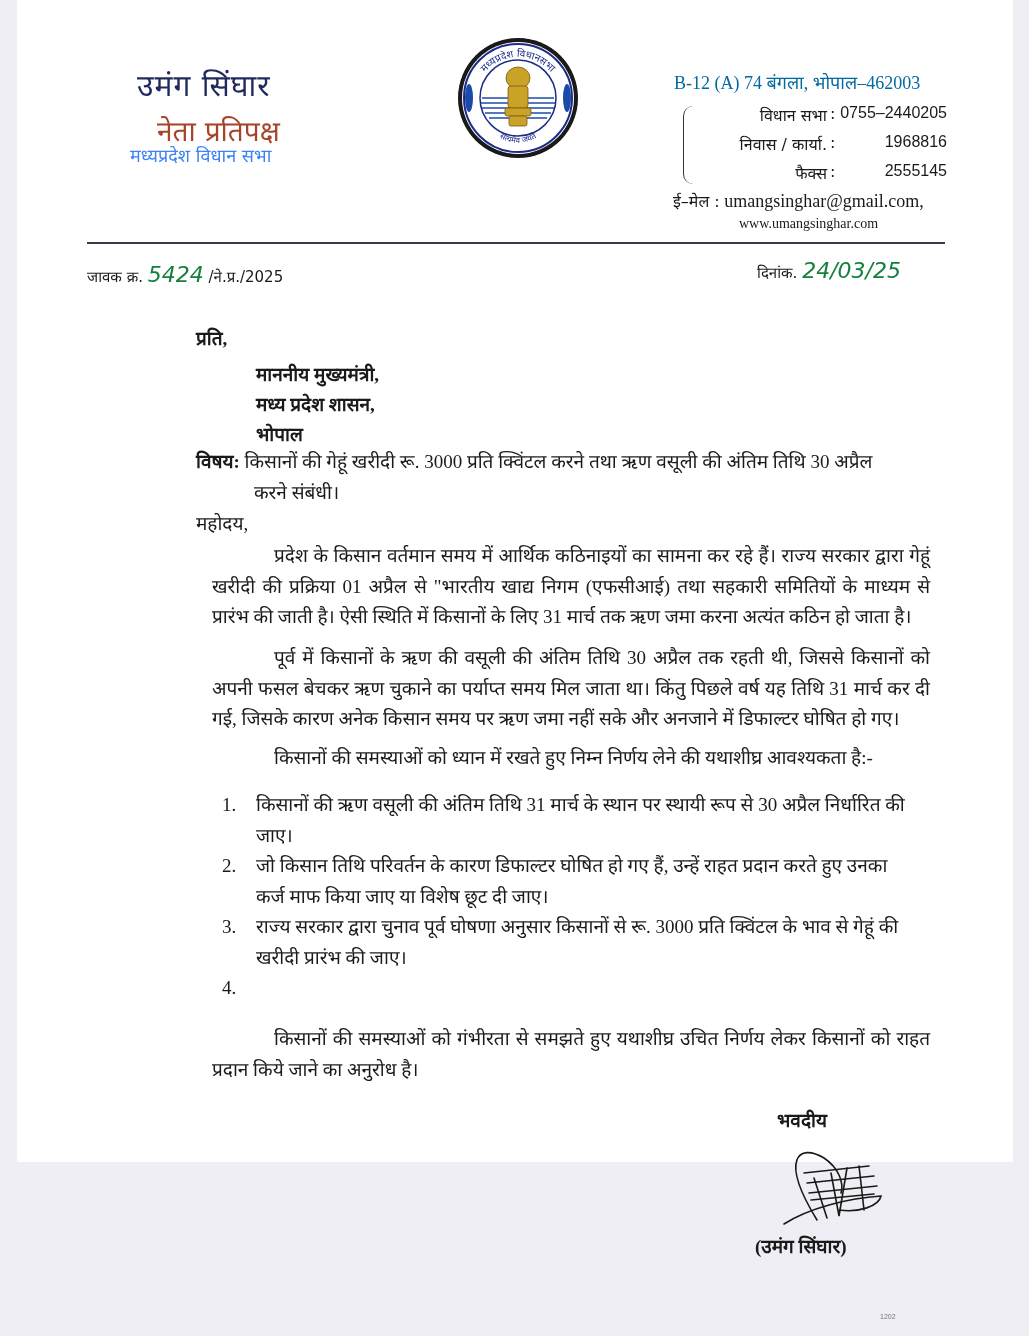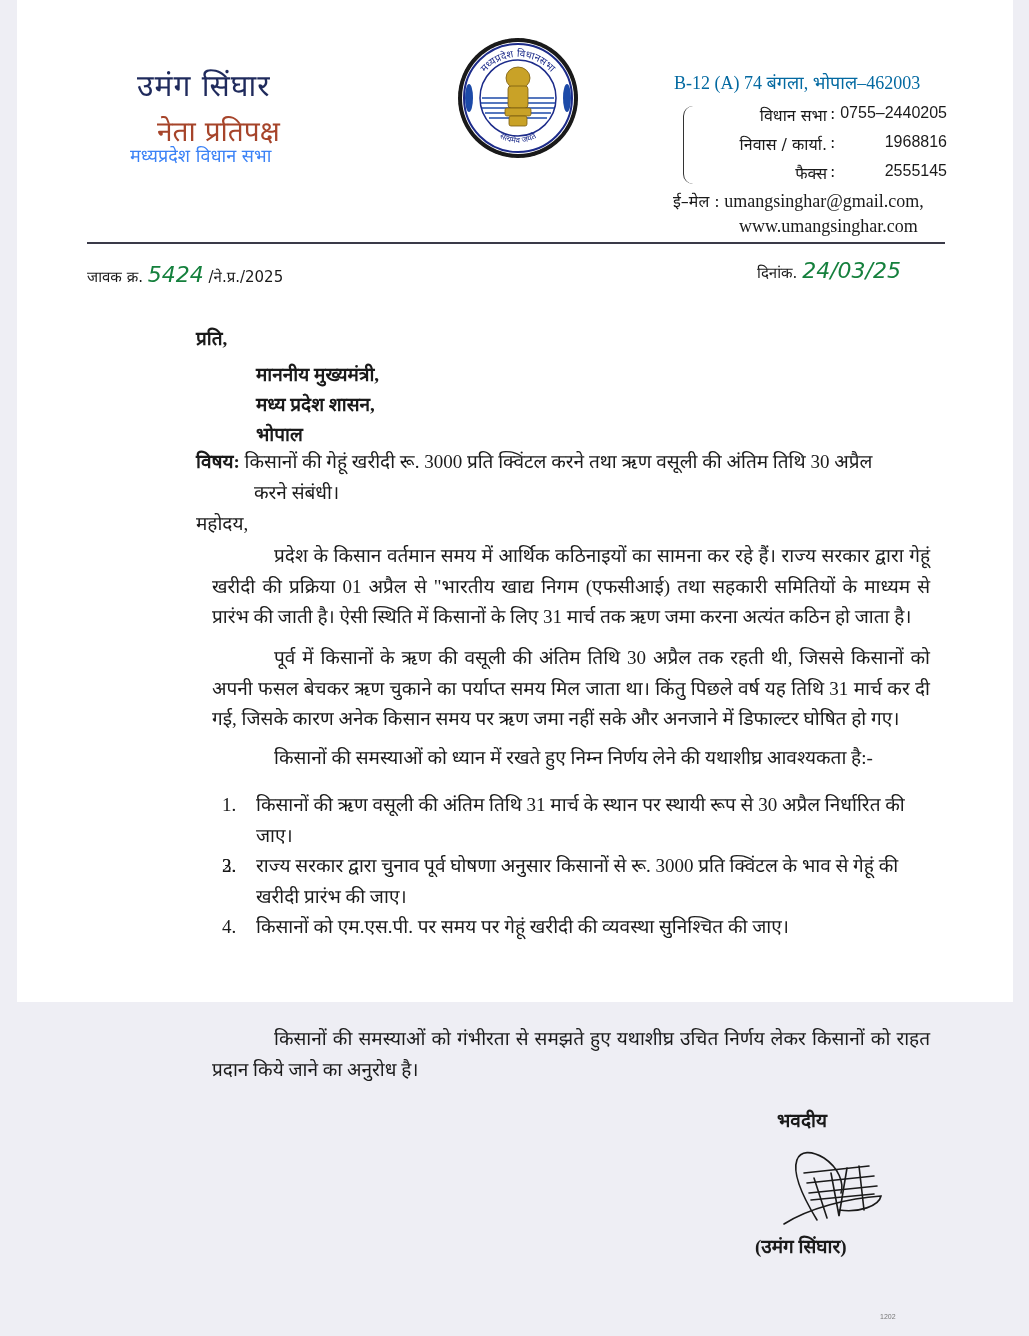--- a/index.html
+++ b/index.html
@@ -6,21 +6,21 @@
     body {
       width: 1029px; height: 1336px;
       background: #eeeef4;
       position: relative;
       overflow: hidden;
       font-family: "Liberation Serif", "DejaVu Serif", serif;
       color: #1a1a1a;
     }
     .page {
       position: absolute; left: 17px; top: 0;
-      width: 996px; height: 1002px;
+      width: 996px; height: 1162px;
       background: #ffffff;
     }
     .abs { position: absolute; white-space: nowrap; }
 
     
     .lh-name {
       left: 120px; top: 64px; font-size: 30px; color: #1f2a5c;
       font-family: "DejaVu Sans", sans-serif; letter-spacing: 1px;
     }
     .lh-title {
@@ -40,21 +40,21 @@
     .lh-contact { top: 104px; left: 668px; width: 262px; font-family: "DejaVu Sans", sans-serif; font-size: 16px; }
     .contact-row { position: relative; height: 29px; padding-left: 8px; }
     .contact-row .lbl { position: absolute; right: 120px; top: 0; }
     .contact-row .colon { position: absolute; left: 145px; top: 0; }
     .contact-row .val { position: absolute; right: 0; top: 0; font-family: "Liberation Sans", sans-serif; }
     .brace {
       left: 666px; top: 106px; width: 10px; height: 78px;
       border-left: 1.5px solid #333; border-radius: 10px 0 0 10px;
     }
     .lh-email { left: 656px; top: 190px; font-size: 18px; }
-    .lh-web { left: 722px; top: 216px; font-size: 18px; }
+    .lh-web { left: 722px; top: 216px; font-size: 14px; }
 
     .rule {
       left: 70px; top: 242px; width: 858px; height: 2px; background: #3a3a48;
     }
 
     
     .ref {
       left: 70px; top: 262px; font-size: 15px;
       font-family: "DejaVu Sans", sans-serif;
     }
@@ -208,28 +208,28 @@
   <div class="para body-text para2">पूर्व में किसानों के ऋण की वसूली की अंतिम तिथि 30 अप्रैल तक रहती थी, जिससे किसानों को अपनी फसल बेचकर ऋण चुकाने का पर्याप्त समय मिल जाता था। किंतु पिछले वर्ष यह तिथि 31 मार्च कर दी गई, जिसके कारण अनेक किसान समय पर ऋण जमा नहीं सके और अनजाने में डिफाल्टर घोषित हो गए।</div>
   <div class="para body-text para3">किसानों की समस्याओं को ध्यान में रखते हुए निम्न निर्णय लेने की यथाशीघ्र आवश्यकता है:-</div>
 
   <div class="list body-text">
     <div class="list-item">
       <span class="num">1.</span>
       <span>किसानों की ऋण वसूली की अंतिम तिथि 31 मार्च के स्थान पर स्थायी रूप से 30 अप्रैल निर्धारित की जाए।</span>
     </div>
     <div class="list-item">
       <span class="num">2.</span>
+      <span>जो किसान तिथि परिवर्तन के कारण डिफाल्टर घोषित हो गए हैं, उन्हें राहत प्रदान करते हुए उनका कर्ज माफ किया जाए या विशेष छूट दी जाए।</span>
     </div>
     <div class="list-item">
       <span class="num">3.</span>
       <span>राज्य सरकार द्वारा चुनाव पूर्व घोषणा अनुसार किसानों से रू. 3000 प्रति क्विंटल के भाव से गेहूं की खरीदी प्रारंभ की जाए।</span>
     </div>
     <div class="list-item">
       <span class="num">4.</span>
-      <span>किसानों को एम.एस.पी. पर समय पर गेहूं खरीदी की व्यवस्था सुनिश्चित की जाए।</span>
     </div>
   </div>
 
   <div class="para body-text para4">किसानों की समस्याओं को गंभीरता से समझते हुए यथाशीघ्र उचित निर्णय लेकर किसानों को राहत प्रदान किये जाने का अनुरोध है।</div>
 
   <div class="abs body-text closing">भवदीय</div>
   <div class="abs signature">
     <svg width="120" height="94" viewBox="0 0 120 94" fill="none" stroke="#1a1a1a" stroke-width="1.6" stroke-linecap="round">
       <path d="M 48 82 C 10 20, 30 5, 55 20 C 70 30, 75 45, 72 55"></path>
       <path d="M 35 35 L 100 28"></path>

